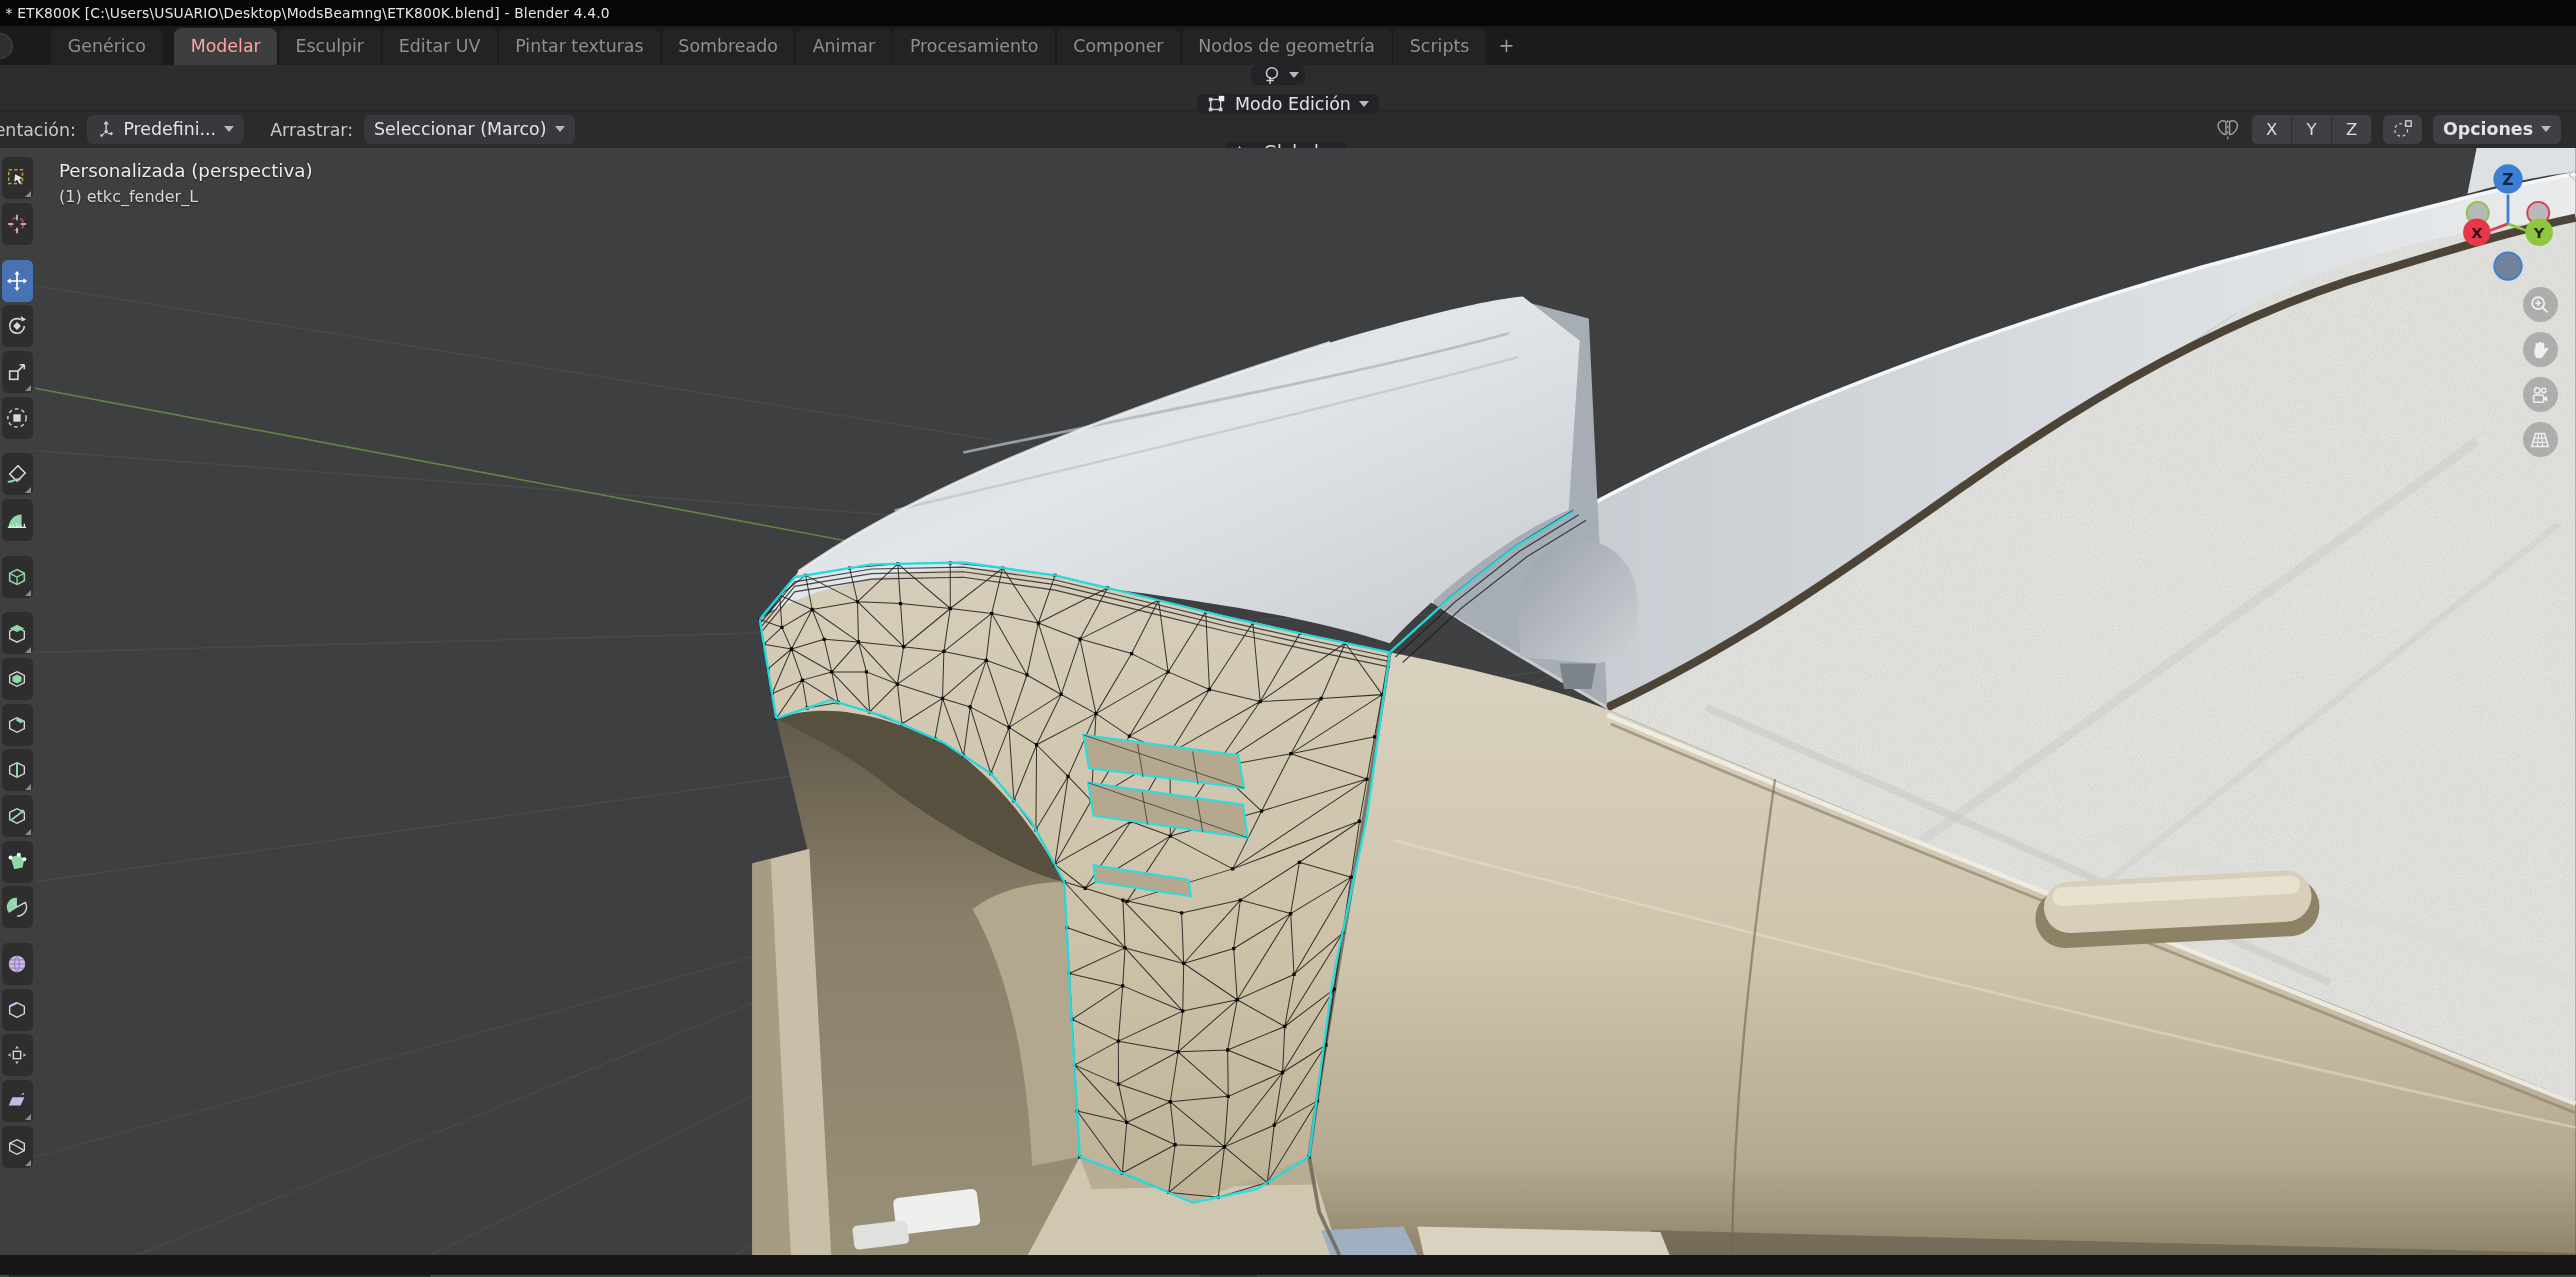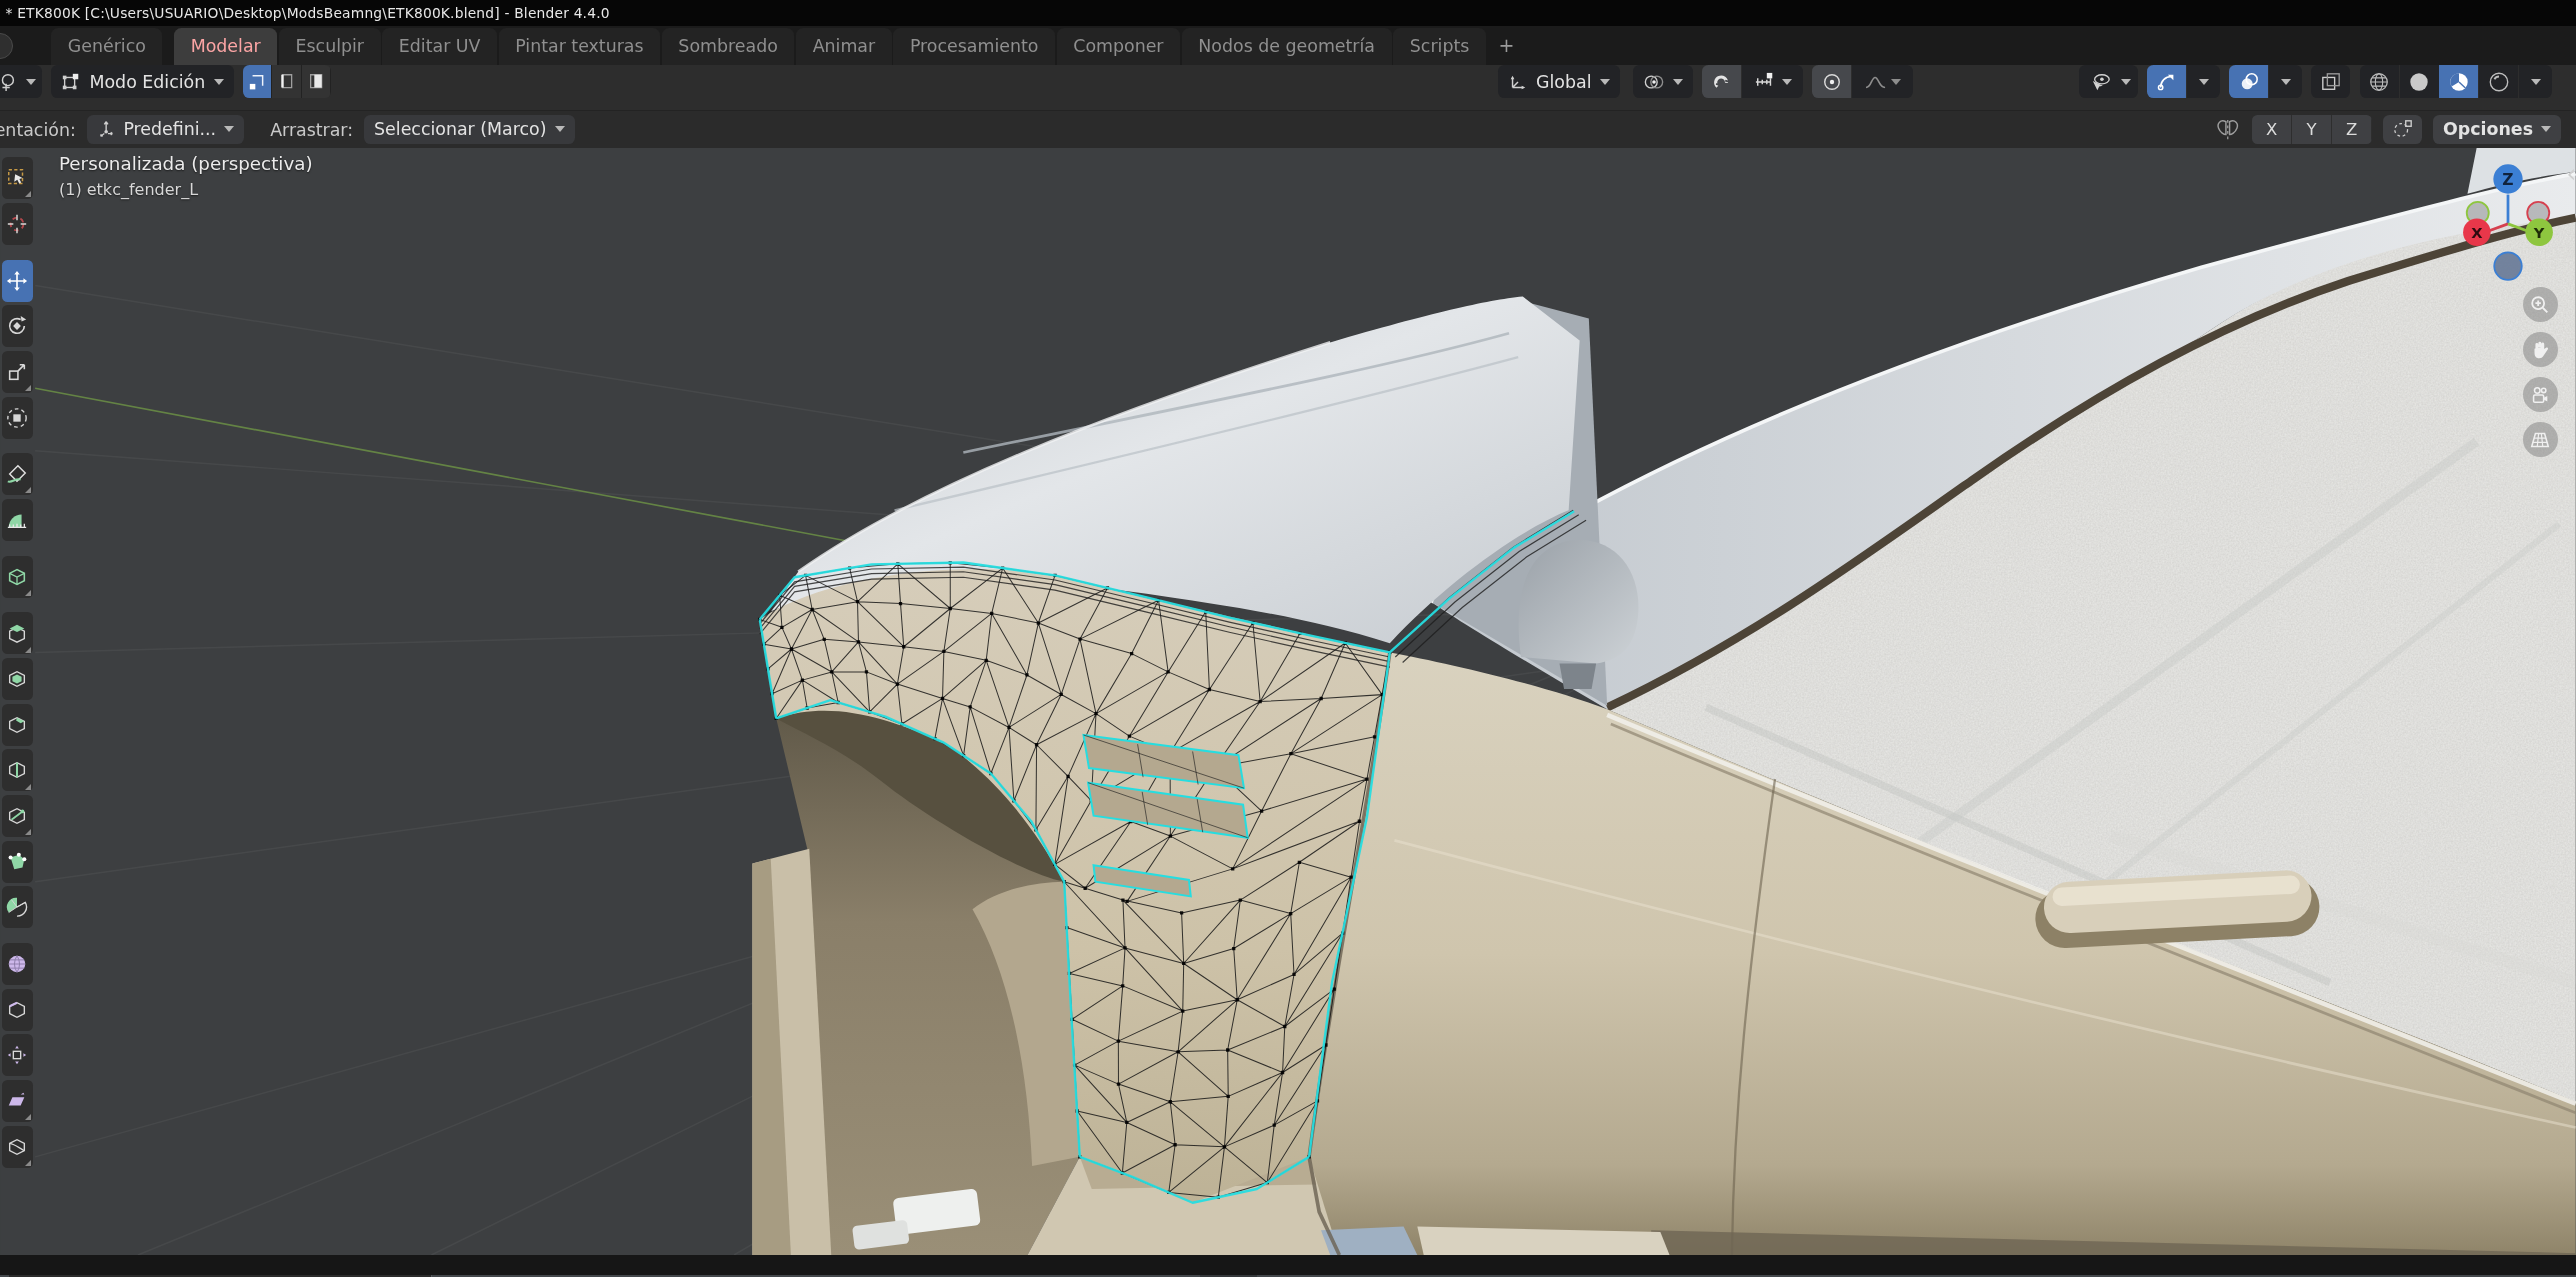--- a/index.html
+++ b/index.html
@@ -12,21 +12,21 @@
   #menubar .logo{width:24px;height:24px;border-radius:50%;background:#2f2f2f;border:1.8px solid #4a4a4a;
                  align-self:center;margin-left:-13px;margin-right:7.3px;}
   #menubar nav{display:flex;align-items:center;gap:3.7px;}
   .menu-item{padding:3.7px 13px;font-size:17.4px;color:#dddddd;border-radius:4.6px;}
   #tabs{display:flex;align-items:flex-end;margin-left:31px;}
   .tab{padding:8.3px 16.5px 9.2px;font-size:17.4px;color:#8f8f8f;background:#232323;border-radius:7.3px 7.3px 0 0;
        margin-right:1.8px;white-space:nowrap;}
   .tab.active{background:#3d3d3d;color:#fca5a5;margin-left:10px;}
   .tab-add{padding:8.3px 11px 9.2px;font-size:19px;color:#9a9a9a;}
   
-  #vheader{height:45px;background:#2d2d2d;display:flex;align-items:flex-start;gap:9.2px;padding:0 7.3px;position:relative;}
+  #vheader{height:45px;background:#2d2d2d;display:flex;align-items:center;gap:9.2px;padding:0 7.3px;position:relative;flex-direction:column;}
   .pill{background:#222326;border-radius:6.4px;height:33px;display:inline-flex;align-items:center;
         gap:8.3px;padding:0 10px;font-size:17.4px;color:#e3e3e3;white-space:nowrap;}
   .chev{width:0;height:0;border-left:5.5px solid transparent;border-right:5.5px solid transparent;
         border-top:6.4px solid #b9b9b9;display:inline-block;}
   .seg{display:inline-flex;border-radius:6.4px;overflow:hidden;}
   .seg .sbtn{width:28.4px;height:33px;background:#333;display:flex;align-items:center;justify-content:center;border-right:0.9px solid #222;}
   .sbtn.on{background:#4772b3;}
   .hmenu{display:flex;align-items:center;gap:1.8px;margin-left:5.5px;}
   .hmenu span{padding:4.6px 11px;font-size:17.4px;color:#dedede;border-radius:4.6px;}
   .spacer{flex:1;}
@@ -39,21 +39,21 @@
                 gap:11px;padding:0;overflow:hidden;}
   #toolsettings .lbl{font-size:17.4px;color:#c9c9c9;white-space:nowrap;}
   .clipLeft{margin-left:-31px;}
   .pill.small{height:28.4px;background:#38393c;}
   .xyz{display:inline-flex;border-radius:5.5px;overflow:hidden;}
   .xyz span{width:39px;height:28.4px;background:#3f4043;color:#dcdcdc;font-size:16.5px;display:flex;
             align-items:center;justify-content:center;border-right:0.9px solid #2e2e2e;}
   
   #viewport{position:relative;width:2576px;height:1107px;background:#3d3f41;overflow:hidden;}
   #scene{position:absolute;left:0;top:0;}
-  #overlayText{position:absolute;left:59px;top:5px;text-shadow:0 0.9px 1.8px rgba(0,0,0,.6);}
+  #overlayText{position:absolute;left:59px;top:12px;text-shadow:0 0.9px 1.8px rgba(0,0,0,.6);}
   #overlayText .l1{font-size:18.3px;color:#ececec;margin-bottom:6.4px;}
   #overlayText .l2{font-size:16px;color:#d8d8d8;}
   
   #toolbar{position:absolute;left:1.8px;top:9.2px;width:33px;display:flex;flex-direction:column;gap:3.7px;}
   .tgap{height:7.3px;}
   .tool{position:relative;width:31px;height:42px;background:#2e2e2e;border:0;border-radius:5.5px;
         display:flex;align-items:center;justify-content:center;padding:0;}
   .tool.active{background:#4772b3;}
   .tool .sub{position:absolute;right:1.8px;bottom:1.8px;width:0;height:0;
              border-left:6.4px solid transparent;border-bottom:6.4px solid #8a8a8a;}

